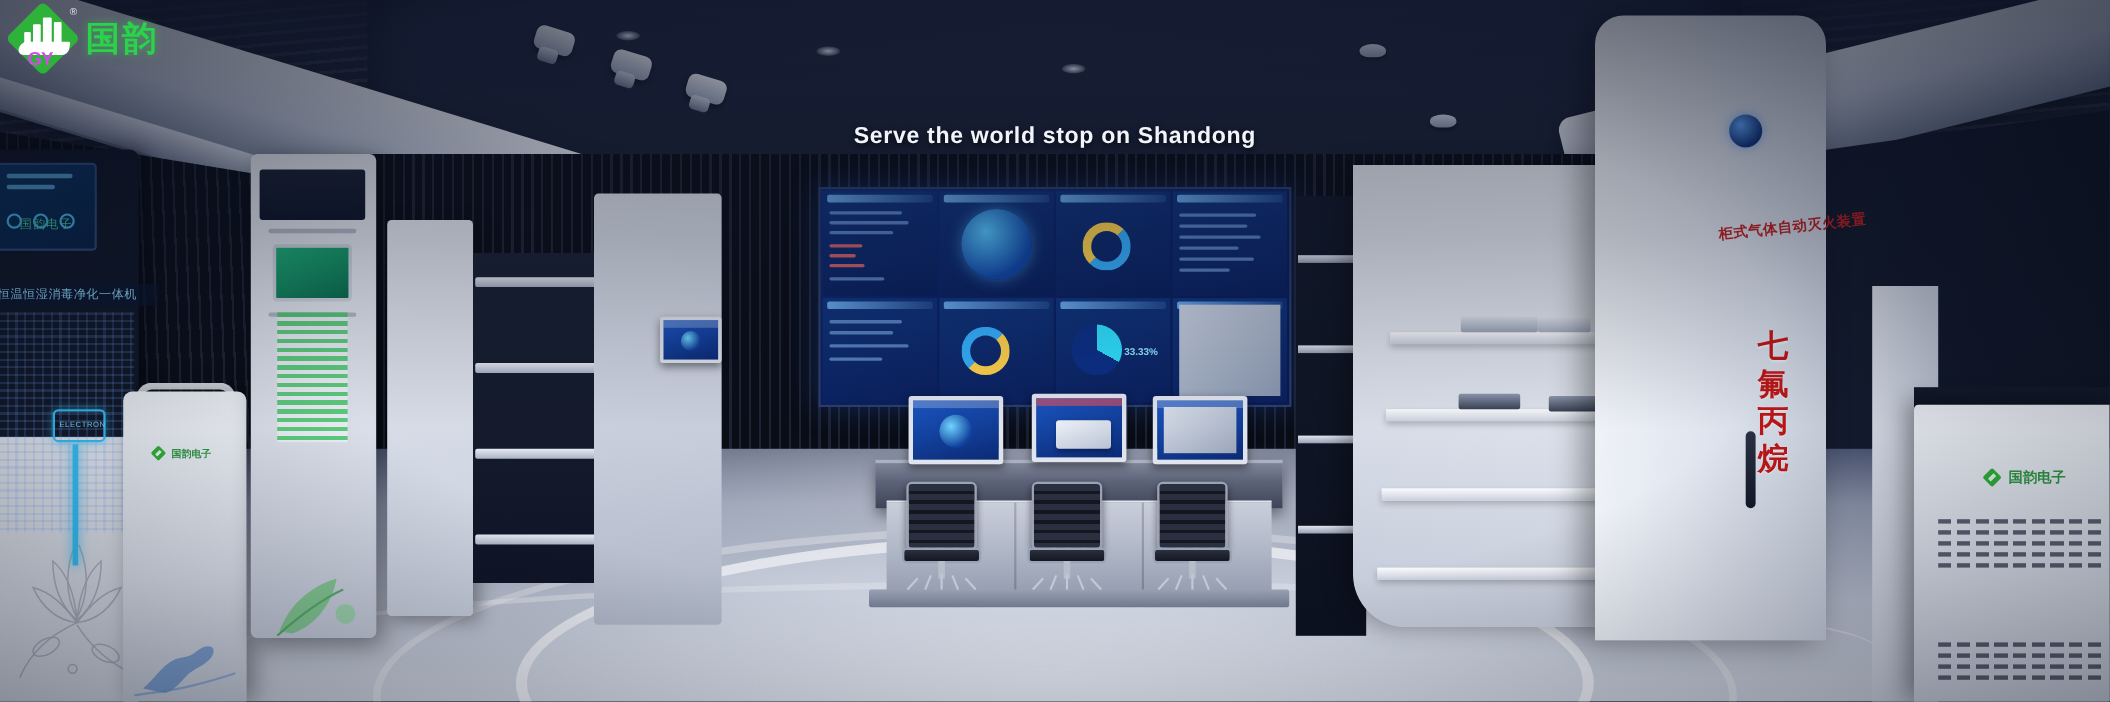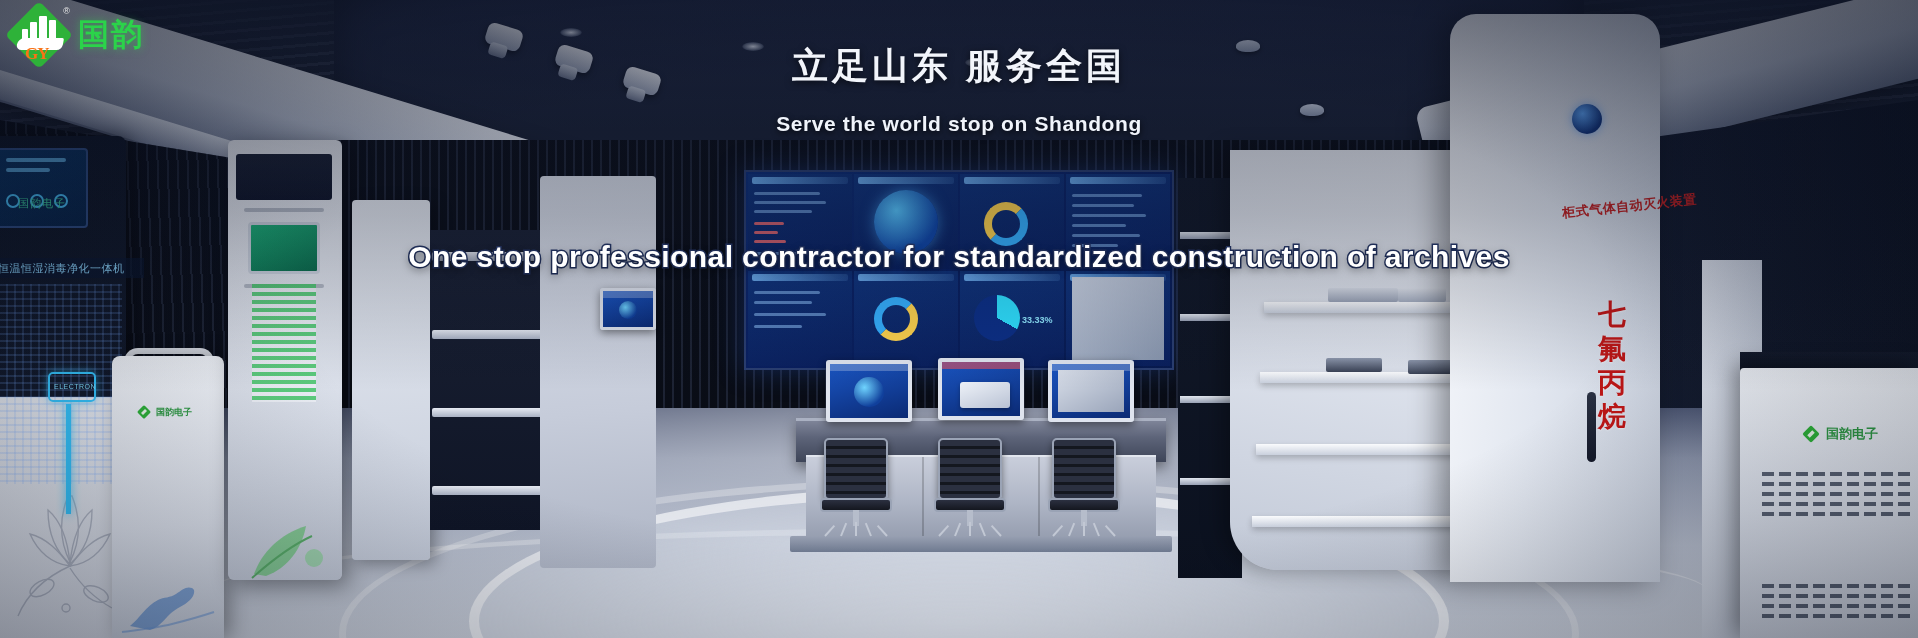--- a/index.html
+++ b/index.html
@@ -242,22 +242,22 @@
   
   .logo-wrap { position:absolute; left:8px; top:4px; display:flex; align-items:center; gap:8px; z-index:40; }
   .logo-diamond { position:relative; width:62px; height:62px; }
   .logo-diamond .dia { position:absolute; left:7px; top:7px; width:48px; height:48px;
     background:#2eb239; transform:rotate(45deg); border-radius:5px; }
   .logo-bldg { position:absolute; left:14px; top:12px; width:36px; height:26px;
     display:flex; align-items:flex-end; gap:2px; }
   .logo-bldg i { display:block; background:#fff; border-radius:1px; }
   .logo-hand { position:absolute; left:9px; top:34px; width:46px; height:12px;
     background:#fff; border-radius:12px 3px 10px 10px; transform:skewX(-10deg); }
-  .logo-gy { position:absolute; left:17px; top:40px; color:#f97316; font-weight:bold;
-    font-size:17px; letter-spacing:-1px; font-family:Liberation Serif, serif; }
+  .logo-gy { position:absolute; left:17px; top:40px; color:#d946ef; font-weight:bold;
+    font-size:17px; letter-spacing:-1px; font-family:Liberation Sans, sans-serif; }
   .logo-r { position:absolute; right:0; top:2px; color:#eaeaea; font-size:9px; }
   .logo-text { color:#2bd34a; font-size:31px; font-weight:bold; letter-spacing:2px;
     text-shadow:0 0 9px rgba(43,211,74,.55); }
 
   .tagline-cn { position:absolute; left:0; right:0; top:42px; text-align:center; z-index:35;
     color:#f2f5fb; font-size:36px; font-weight:bold; letter-spacing:4px;
     text-shadow:0 2px 7px rgba(0,0,0,.65); }
   .tagline-en { position:absolute; left:0; right:0; top:112px; text-align:center; z-index:35;
     color:#f0f4fb; font-size:21px; font-weight:bold; letter-spacing:.6px;
     text-shadow:0 2px 6px rgba(0,0,0,.75); }
@@ -590,20 +590,18 @@
         <i style="width:8px;height:26px;"></i>
         <i style="width:7px;height:22px;"></i>
       </div>
       <div class="logo-hand"></div>
       <div class="logo-gy">GY</div>
       <div class="logo-r">®</div>
     </div>
     <div class="logo-text">国韵</div>
   </div>
 
-  <div class="tagline-cn">立足山东 服务全国</div>
   <div class="tagline-en">Serve the world stop on Shandong</div>
 
 
-  <div class="subhead-en">One stop professional contractor for standardized construction of archives</div>
 
 
 </div>
 
 </body></html>

